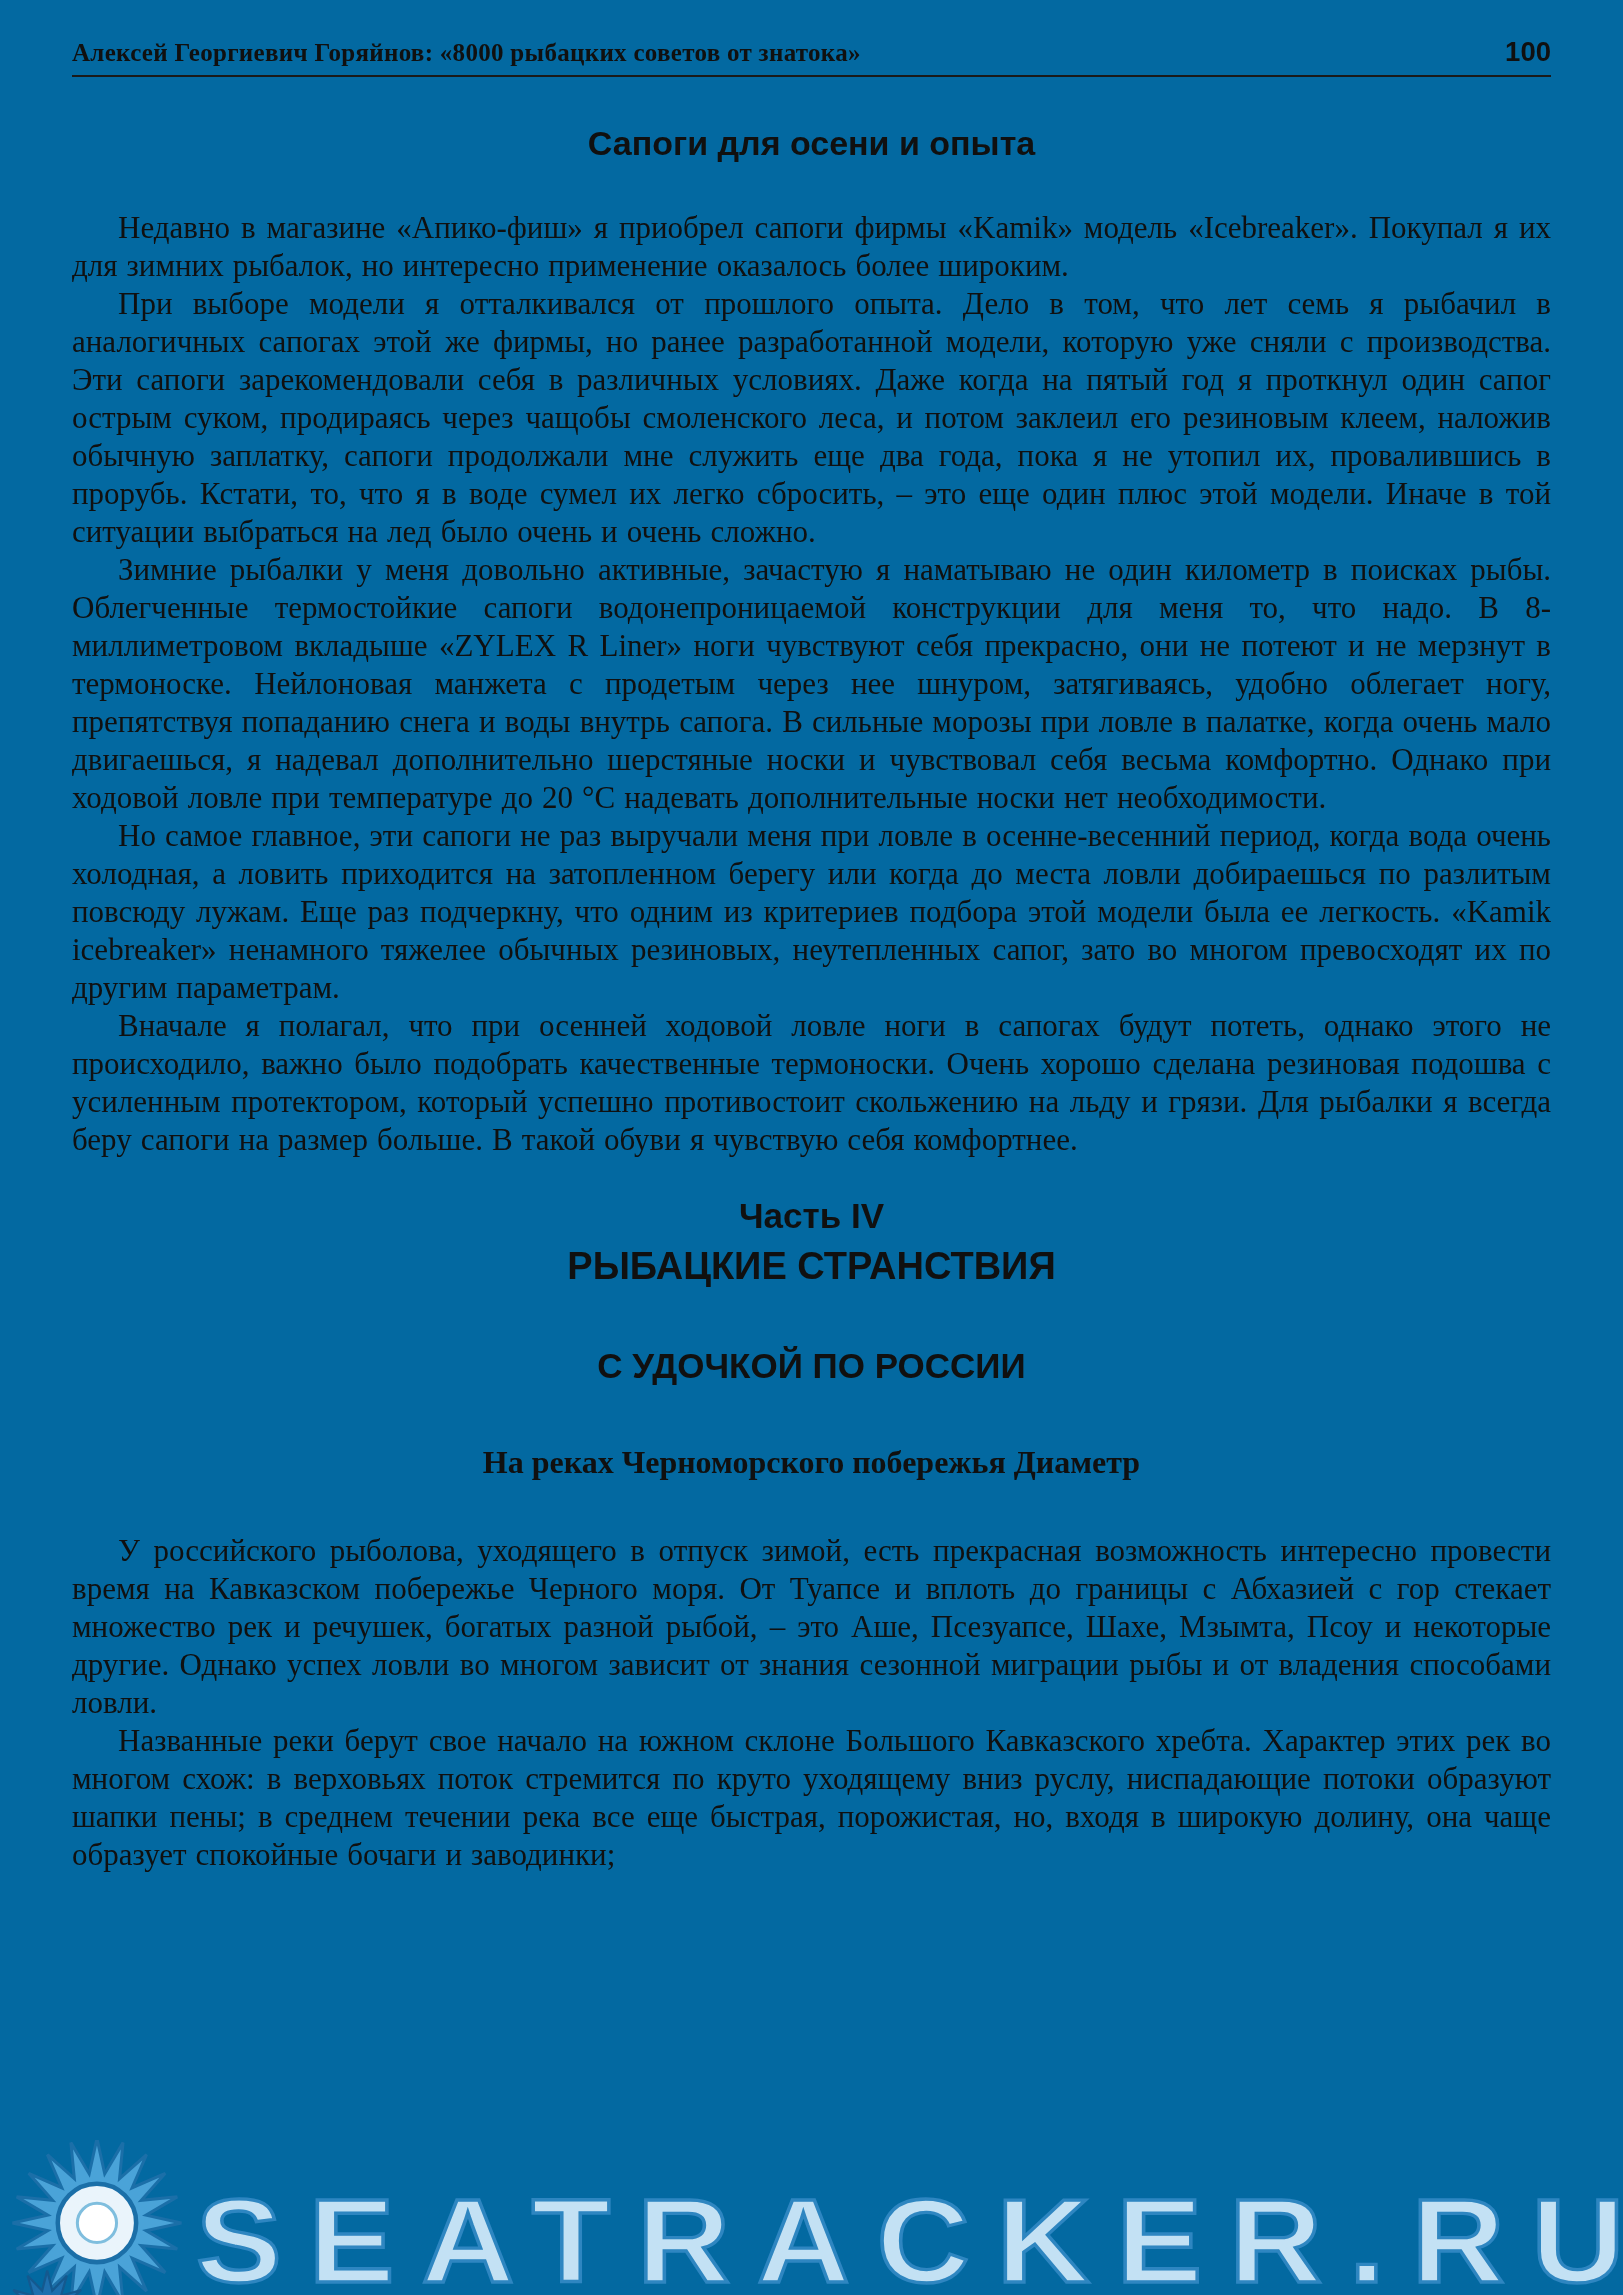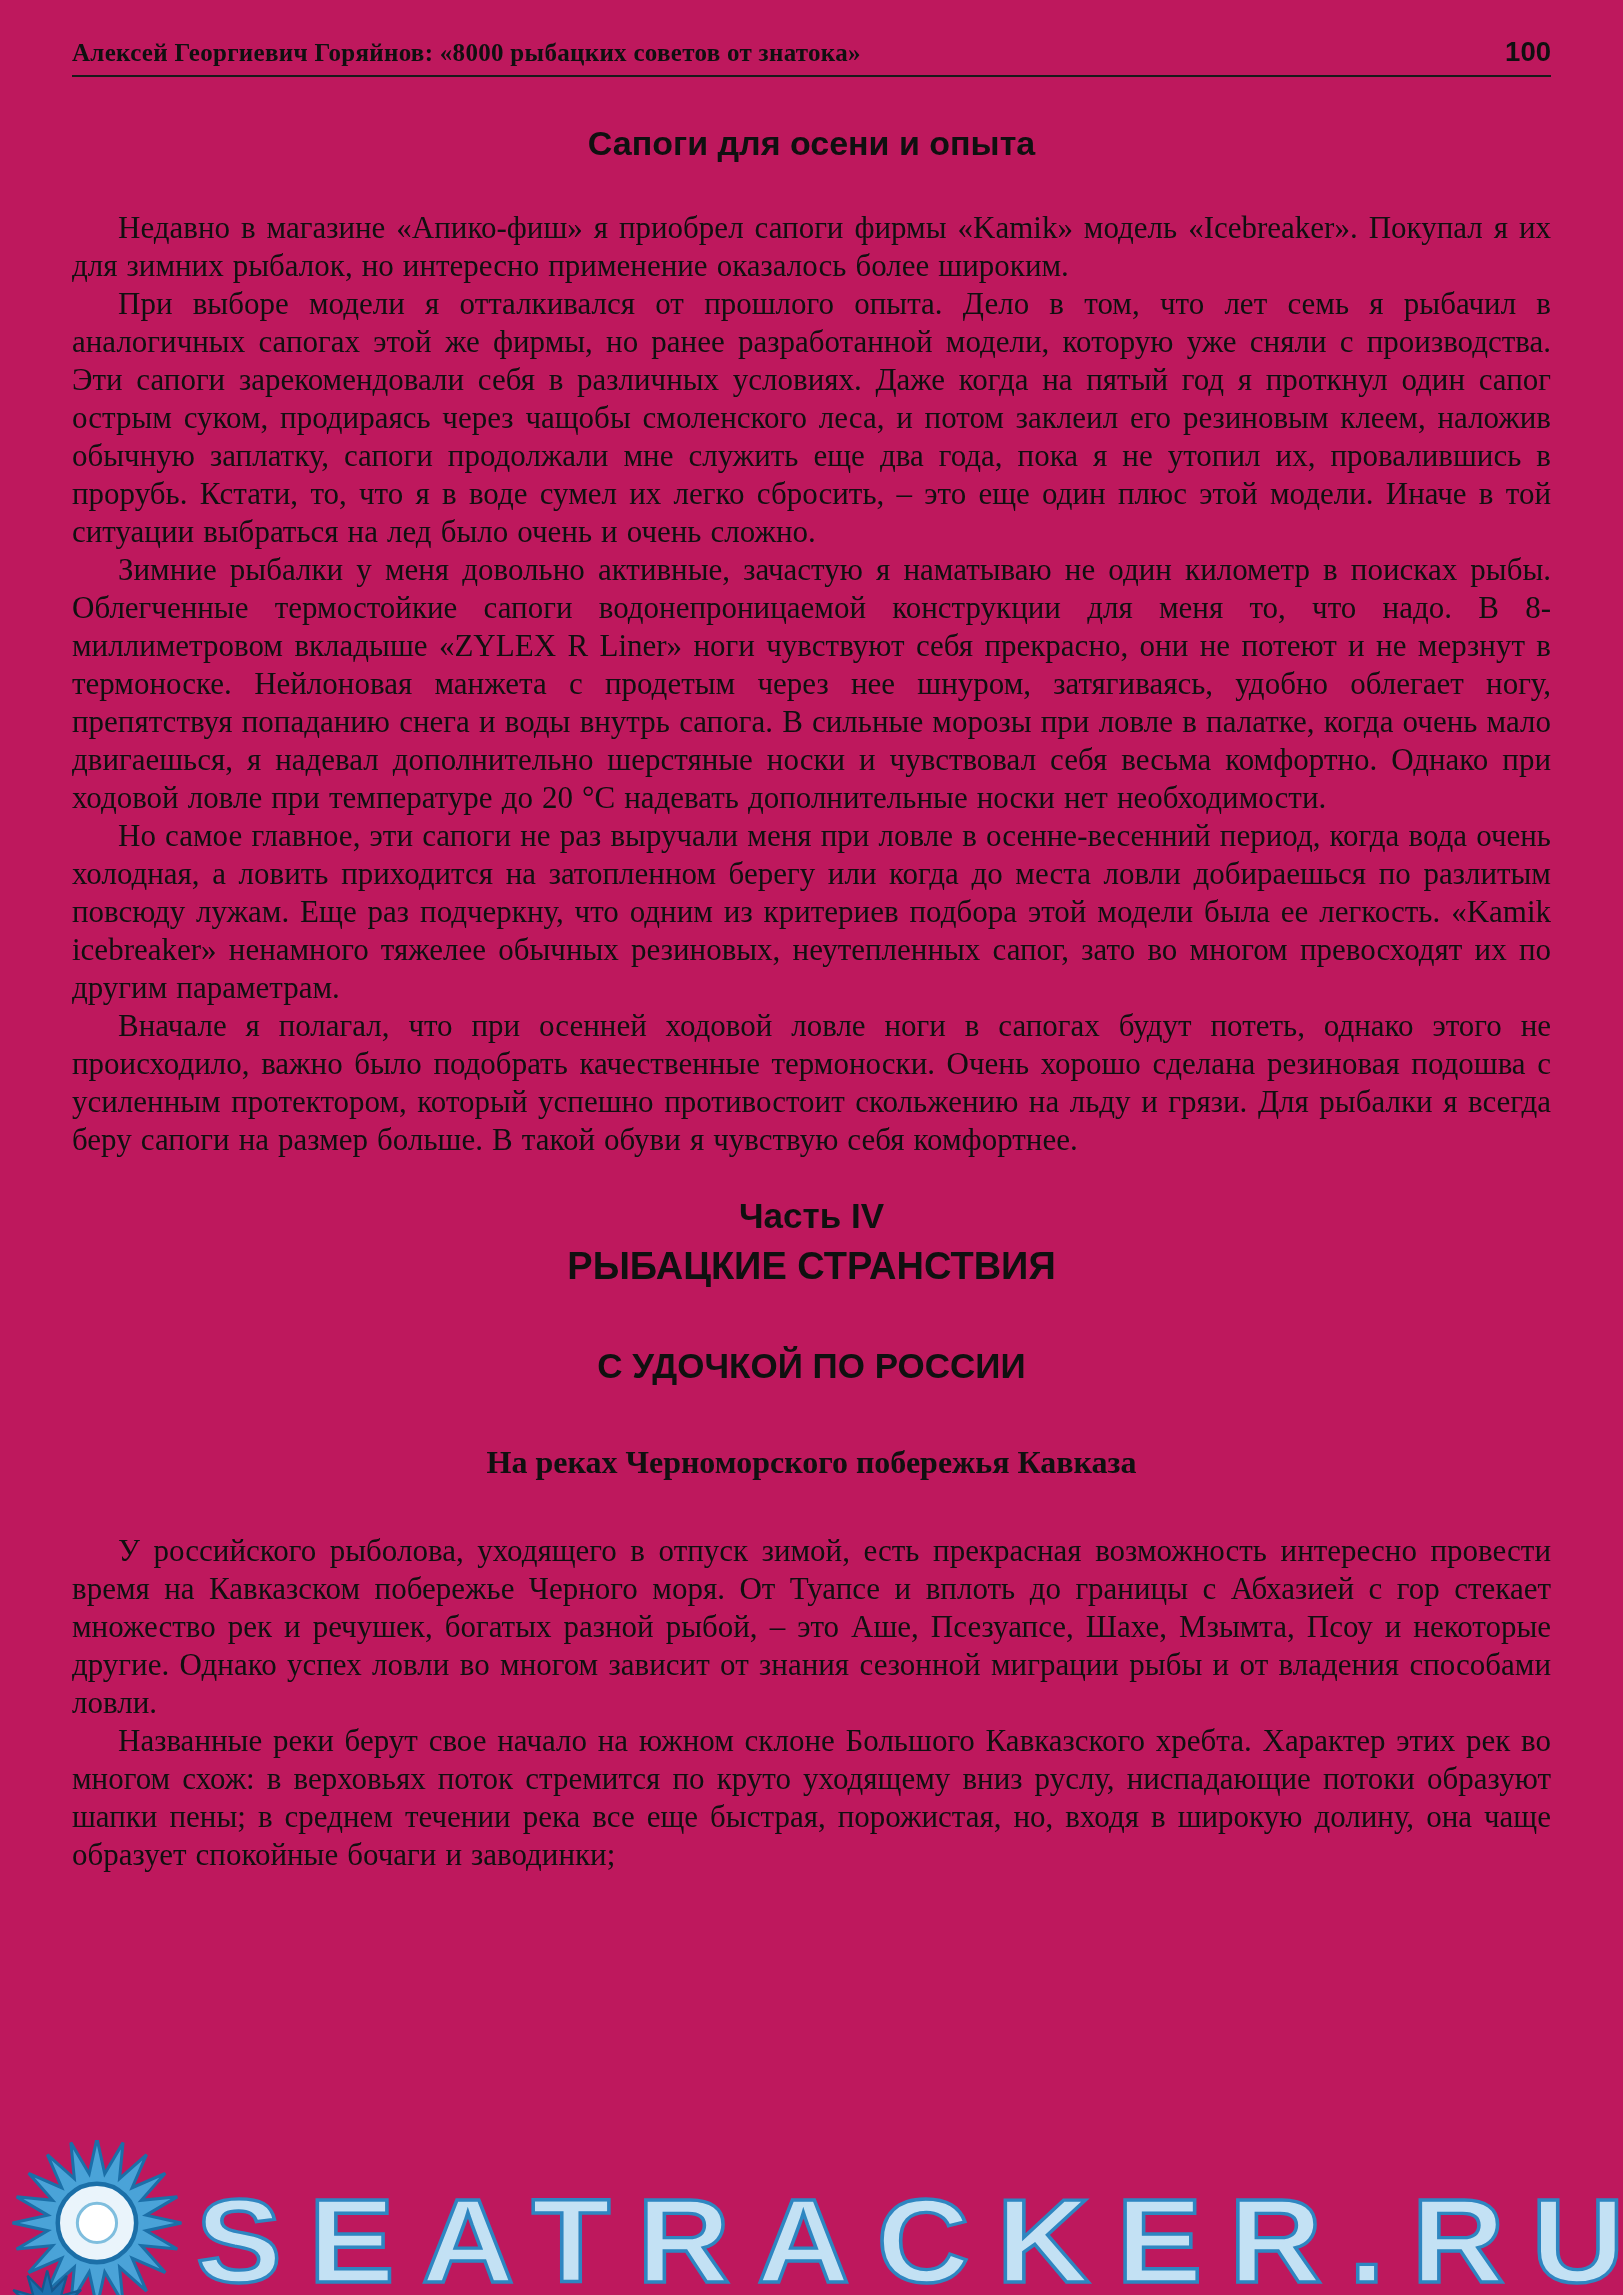--- a/index.html
+++ b/index.html
@@ -5,21 +5,21 @@
   html, body {
     margin: 0;
     padding: 0;
     background: #ffffff;
   }
   .page {
     position: relative;
     width: 1623px;
     height: 2295px;
     margin: 0 auto;
-    background: #be185d;
+    background: #0369a1;
     box-sizing: border-box;
     padding: 36px 72px 0 72px;
     overflow: hidden;
     font-family: "Liberation Serif", serif;
     color: #101010;
     outline: 0.7px solid #c8c8c8;
   }
   
   .runhead {
     display: flex;
@@ -127,21 +127,21 @@
     <p class="para">При выборе модели я отталкивался от прошлого опыта. Дело в том, что лет семь я рыбачил в аналогичных сапогах этой же фирмы, но ранее разработанной модели, которую уже сняли с производства. Эти сапоги зарекомендовали себя в различных условиях. Даже когда на пятый год я проткнул один сапог острым суком, продираясь через чащобы смоленского леса, и потом заклеил его резиновым клеем, наложив обычную заплатку, сапоги продолжали мне служить еще два года, пока я не утопил их, провалившись в прорубь. Кстати, то, что я в воде сумел их легко сбросить, – это еще один плюс этой модели. Иначе в той ситуации выбраться на лед было очень и очень сложно.</p>
     <p class="para">Зимние рыбалки у меня довольно активные, зачастую я наматываю не один километр в поисках рыбы. Облегченные термостойкие сапоги водонепроницаемой конструкции для меня то, что надо. В 8-миллиметровом вкладыше «ZYLEX R Liner» ноги чувствуют себя прекрасно, они не потеют и не мерзнут в термоноске. Нейлоновая манжета с продетым через нее шнуром, затягиваясь, удобно облегает ногу, препятствуя попаданию снега и воды внутрь сапога. В сильные морозы при ловле в палатке, когда очень мало двигаешься, я надевал дополнительно шерстяные носки и чувствовал себя весьма комфортно. Однако при ходовой ловле при температуре до 20 °С надевать дополнительные носки нет необходимости.</p>
     <p class="para">Но самое главное, эти сапоги не раз выручали меня при ловле в осенне-весенний период, когда вода очень холодная, а ловить приходится на затопленном берегу или когда до места ловли добираешься по разлитым повсюду лужам. Еще раз подчеркну, что одним из критериев подбора этой модели была ее легкость. «Kamik icebreaker» ненамного тяжелее обычных резиновых, неутепленных сапог, зато во многом превосходят их по другим параметрам.</p>
     <p class="para">Вначале я полагал, что при осенней ходовой ловле ноги в сапогах будут потеть, однако этого не происходило, важно было подобрать качественные термоноски. Очень хорошо сделана резиновая подошва с усиленным протектором, который успешно противостоит скольжению на льду и грязи. Для рыбалки я всегда беру сапоги на размер больше. В такой обуви я чувствую себя комфортнее.</p>
 
     <h2 class="h-sans h-partlab">Часть IV</h2>
     <h1 class="h-sans h-parttit">РЫБАЦКИЕ СТРАНСТВИЯ</h1>
 
     <h2 class="h-sans h-section">С УДОЧКОЙ ПО РОССИИ</h2>
 
-    <h3 class="h-sub">На реках Черноморского побережья Кавказа</h3>
+    <h3 class="h-sub">На реках Черноморского побережья Диаметр</h3>
 
     <p class="para">У российского рыболова, уходящего в отпуск зимой, есть прекрасная возможность интересно провести время на Кавказском побережье Черного моря. От Туапсе и вплоть до границы с Абхазией с гор стекает множество рек и речушек, богатых разной рыбой, – это Аше, Псезуапсе, Шахе, Мзымта, Псоу и некоторые другие. Однако успех ловли во многом зависит от знания сезонной миграции рыбы и от владения способами ловли.</p>
     <p class="para">Названные реки берут свое начало на южном склоне Большого Кавказского хребта. Характер этих рек во многом схож: в верховьях поток стремится по круто уходящему вниз руслу, ниспадающие потоки образуют шапки пены; в среднем течении река все еще быстрая, порожистая, но, входя в широкую долину, она чаще образует спокойные бочаги и заводинки;</p>
   </div>
 
   <div class="watermark">
     <svg class="wm-logo" viewBox="0 0 260 260">
 
       <polygon fill="#4aa3d8" stroke="#1b6fa8" stroke-width="4" points="118.0,-2.0 128.3,44.8 152.6,3.5 148.0,51.2 183.8,19.4 164.7,63.3 208.6,44.2 176.8,80.0 224.5,75.4 183.2,99.7 230.0,110.0 183.2,120.3 224.5,144.6 176.8,140.0 208.6,175.8 164.7,156.7 183.8,200.6 148.0,168.8 152.6,216.5 128.3,175.2 118.0,222.0 107.7,175.2 83.4,216.5 88.0,168.8 52.2,200.6 71.3,156.7 27.4,175.8 59.2,140.0 11.5,144.6 52.8,120.3 6.0,110.0 52.8,99.7 11.5,75.4 59.2,80.0 27.4,44.2 71.3,63.3 52.2,19.4 88.0,51.2 83.4,3.5 107.7,44.8"></polygon>
       <circle cx="118" cy="110" r="52" fill="#eaf4fb" stroke="#1b6fa8" stroke-width="6"></circle>

